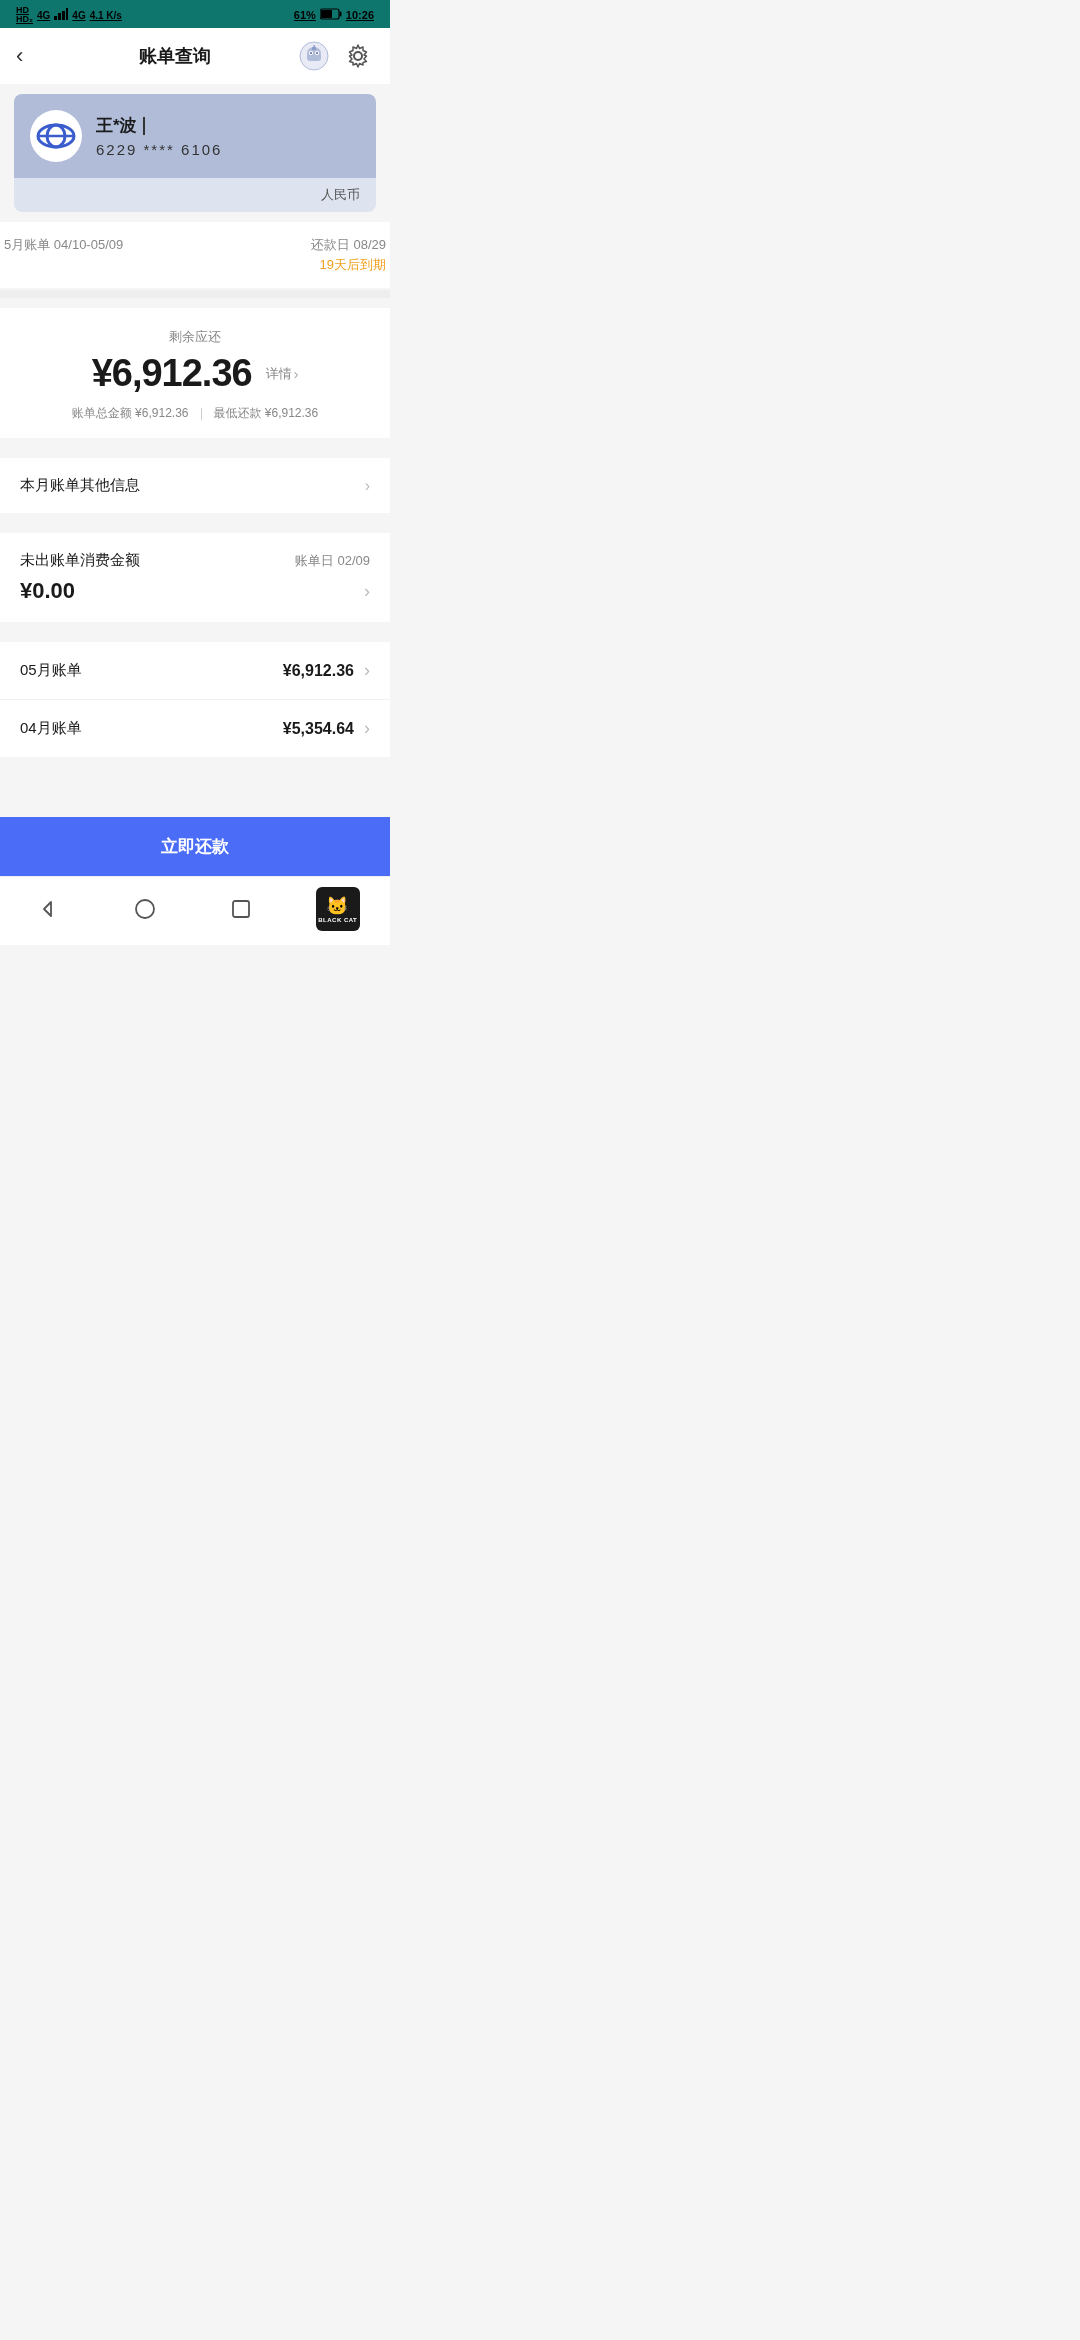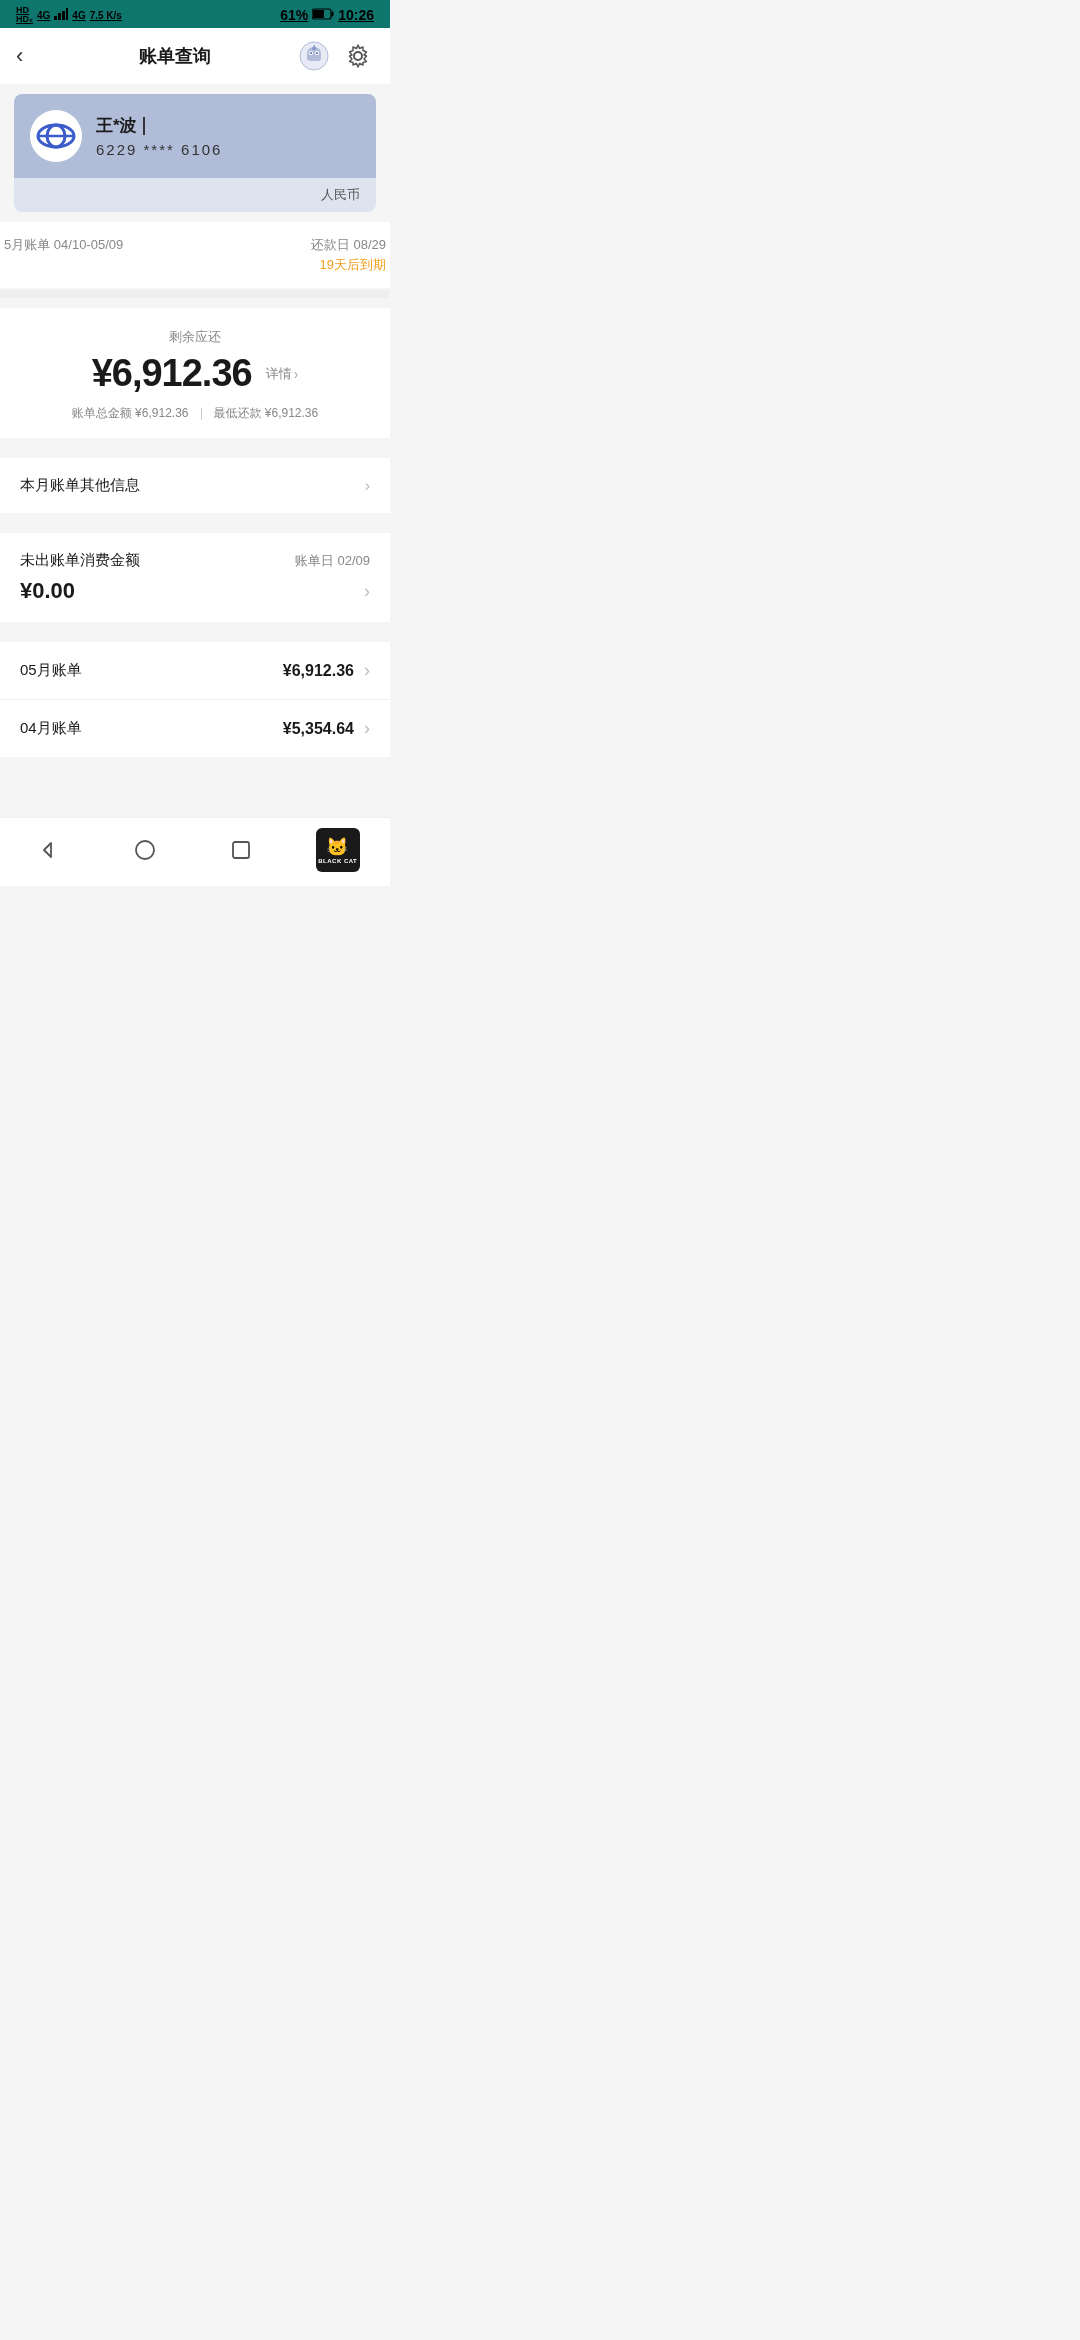--- a/index.html
+++ b/index.html
@@ -18,21 +18,21 @@
       padding: 6px 16px 4px;
       display: flex;
       justify-content: space-between;
       align-items: center;
       font-size: 11px;
       font-weight: 600;
       color: #000;
       text-decoration: underline;
     }
     .status-left { display: flex; align-items: center; gap: 4px; font-size: 10px; }
-    .status-right { display: flex; align-items: center; gap: 4px; font-size: 14px; }
+    .status-right { display: flex; align-items: center; gap: 4px; font-size: 11px; }
 
     
     .header {
       background: #fff;
       display: flex;
       align-items: center;
       justify-content: space-between;
       padding: 12px 16px;
     }
     .header-title {
@@ -345,21 +345,21 @@
     <span style="font-size:10px;">4G</span>
     <span>
       <svg width="14" height="12" viewBox="0 0 14 12">
         <rect x="0" y="8" width="3" height="4" fill="#000"></rect>
         <rect x="4" y="5" width="3" height="7" fill="#000"></rect>
         <rect x="8" y="3" width="3" height="9" fill="#000"></rect>
         <rect x="12" y="0" width="2" height="12" fill="#000"></rect>
       </svg>
     </span>
     <span style="font-size:10px;">4G</span>
-    <span>7.5 K/s</span>
+    <span>4.1 K/s</span>
   </div>
   <div class="status-right">
     <span>61%</span>
     <span>
       <svg width="22" height="12" viewBox="0 0 22 12">
         <rect x="0" y="1" width="19" height="10" rx="2" fill="none" stroke="#000" stroke-width="1.2"></rect>
         <rect x="19.5" y="3.5" width="2" height="5" rx="1" fill="#000"></rect>
         <rect x="1" y="2" width="11" height="8" rx="1" fill="#000"></rect>
       </svg>
     </span>
@@ -481,20 +481,21 @@
       <div style="display:flex;align-items:center;gap:4px;">
         <span class="monthly-amount">¥5,354.64</span>
         <span class="chevron-icon" style="font-size:18px;color:#bbb;">›</span>
       </div>
     </div>
   </div>
 
 <div style="height:60px; background:#f5f5f5;"></div>
 
 <div class="bottom-buttons">
+  <button class="btn-pay-now">立即还款</button>
 </div>
 
 <div class="bottom-nav">
   <div class="nav-btn">
     <svg width="22" height="22" viewBox="0 0 22 22">
       <polygon points="14,4 7,11 14,18" fill="none" stroke="#555" stroke-width="1.8" stroke-linejoin="round"></polygon>
     </svg>
   </div>
   <div class="nav-btn">
     <svg width="22" height="22" viewBox="0 0 22 22">

